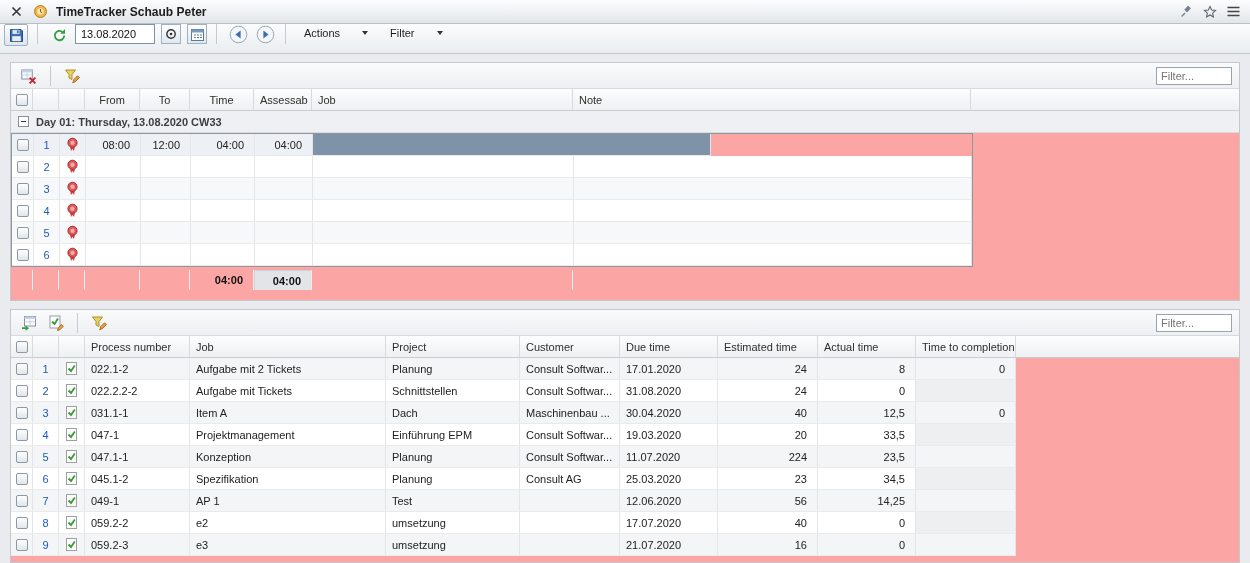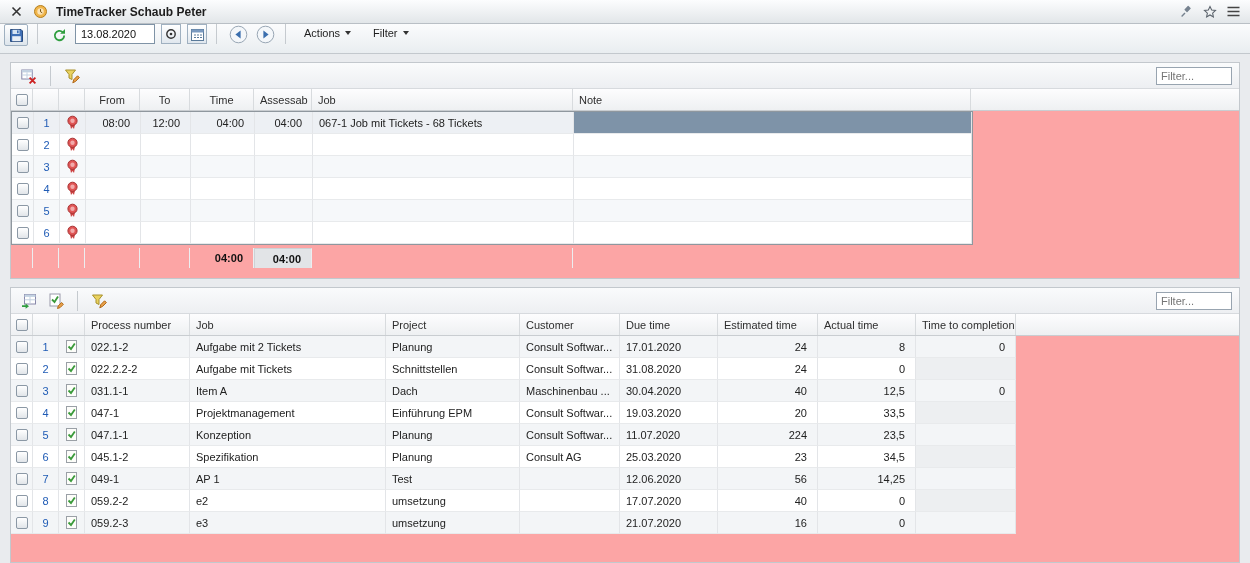--- a/index.html
+++ b/index.html
@@ -13,21 +13,21 @@
   .tbicon { width:17px; height:17px; display:inline-flex; align-items:center; justify-content:center; }
 
   
   .toolbar { height:30px; display:flex; align-items:flex-start; background:linear-gradient(#fbfcfd,#e9edf0); border-bottom:1px solid #c3c8cd; padding:0 4px; gap:4px; }
   .toolbtn { width:24px; height:22px; display:inline-flex; align-items:center; justify-content:center; border:1px solid transparent; border-radius:2px; }
   .toolbtn.boxed { border:1px solid #9fb0c0; background:linear-gradient(#ffffff,#dde5ec); }
   .sep { width:1px; height:20px; background:#c5cacf; margin:0 5px; }
   .datebox { width:80px; height:20px; border:1px solid #7f93a6; padding:0 5px; font-size:11px; font-family:inherit; color:#111; }
   .smallbtn { width:20px; height:20px; border:1px solid #9fb0c0; background:linear-gradient(#fff,#e0e7ee); display:inline-flex; align-items:center; justify-content:center; margin-left:2px; }
   .navbtn { width:21px; height:21px; display:inline-flex; align-items:center; justify-content:center; margin-left:2px; }
-  .menulabel { display:inline-flex; align-items:center; gap:5px; padding:3px 9px; color:#1d1d1d; }
+  .menulabel { display:inline-flex; align-items:center; gap:22px; padding:3px 9px; color:#1d1d1d; }
   .caret { width:0; height:0; border-left:3.5px solid transparent; border-right:3.5px solid transparent; border-top:4px solid #333; }
 
   
   .content { height:509px; padding:8px 10px 0; display:flex; flex-direction:column; gap:8px; overflow:hidden; }
   .panel { background:#fca5a5; border:1px solid #c3c8cd; }
   .panel.lower { flex:1; min-height:0; overflow:hidden; }
   .ptoolbar { height:26px; display:flex; align-items:center; gap:5px; padding:0 7px; background:linear-gradient(#fafbfc,#edeff2); border-bottom:1px solid #d7dade; }
   .pbtn { width:22px; height:20px; display:inline-flex; align-items:center; justify-content:center; }
   .filterbox { width:76px; height:18px; border:1px solid #98a4b0; font-size:11px; padding:0 4px; font-family:inherit; }
 
@@ -190,41 +190,46 @@
         <div class="hcell c-icon"></div>
         <div class="hcell c-from hc-c">From</div>
         <div class="hcell c-to hc-c">To</div>
         <div class="hcell c-time hc-c">Time</div>
         <div class="hcell c-assess">Assessab</div>
         <div class="hcell c-job">Job</div>
         <div class="hcell c-note">Note</div>
         <div class="hcell c-fill"></div>
       </div>
 
+      <div class="grouprow">
+        <span class="collapsebox">
+            <span class="minusline"></span>
+          </span>
+        <span>Day 01: Thursday, 13.08.2020 CW33</span>
+      </div>
 
       <div class="urows">
         <div class="row cur">
           <div class="cell c-check">
               <span class="cb"></span>
             </div>
           <div class="cell c-num">
               <a href="#" class="lnk">1</a>
             </div>
           <div class="cell c-icon">
               <svg width="15" height="15" viewBox="0 0 15 15">
                 <polygon points="4.5,7 6,14 7.5,12 9,14 10.5,7" fill="#cc4444"></polygon>
                 <circle cx="7.5" cy="5.8" r="4.6" fill="#e05555" stroke="#a83232"></circle>
                 <circle cx="7.5" cy="5.8" r="2.2" fill="#f2aaaa"></circle>
               </svg>
             </div>
           <div class="cell c-from tnum">08:00</div>
           <div class="cell c-to tnum">12:00</div>
           <div class="cell c-time tnum">04:00</div>
           <div class="cell c-assess tnum">04:00</div>
-          <div class="cell c-job">067-1 Job mit Tickets - 68 Tickets</div>
           <div class="cell c-note sel"></div>
         </div>
         <div class="row">
           <div class="cell c-check">
               <span class="cb"></span>
             </div>
           <div class="cell c-num">
               <a href="#" class="lnk">2</a>
             </div>
           <div class="cell c-icon">

